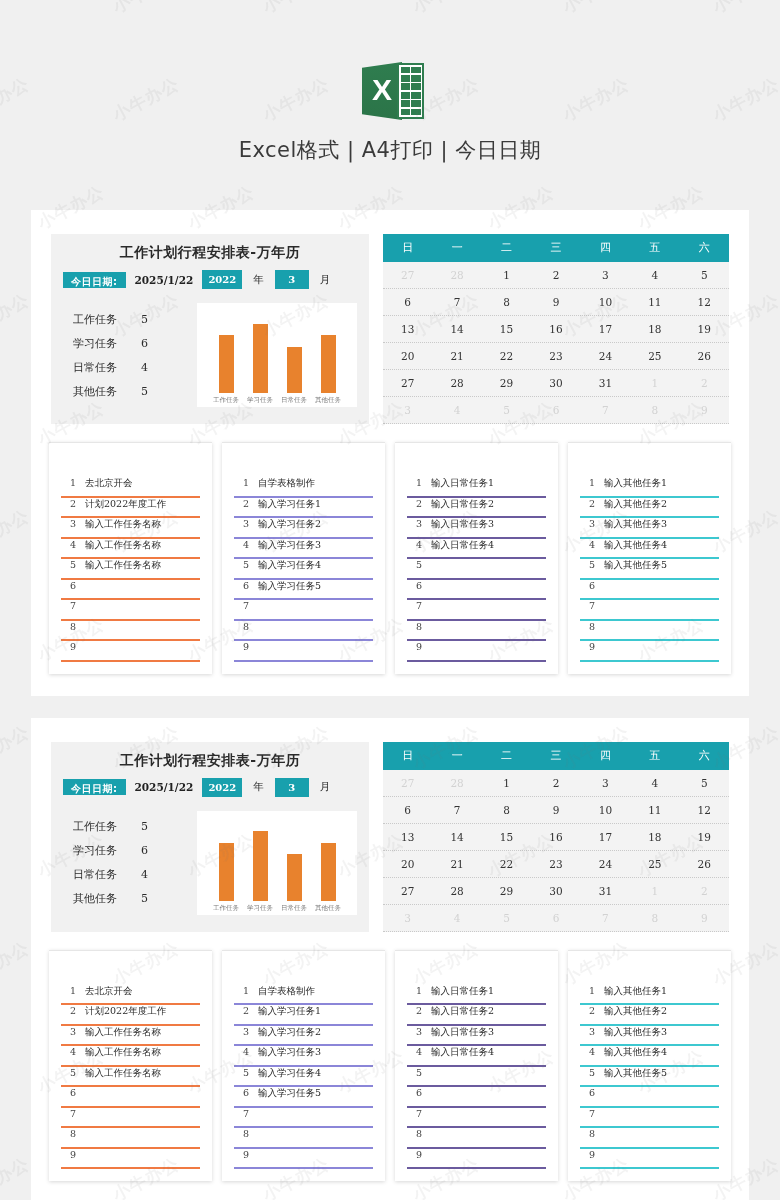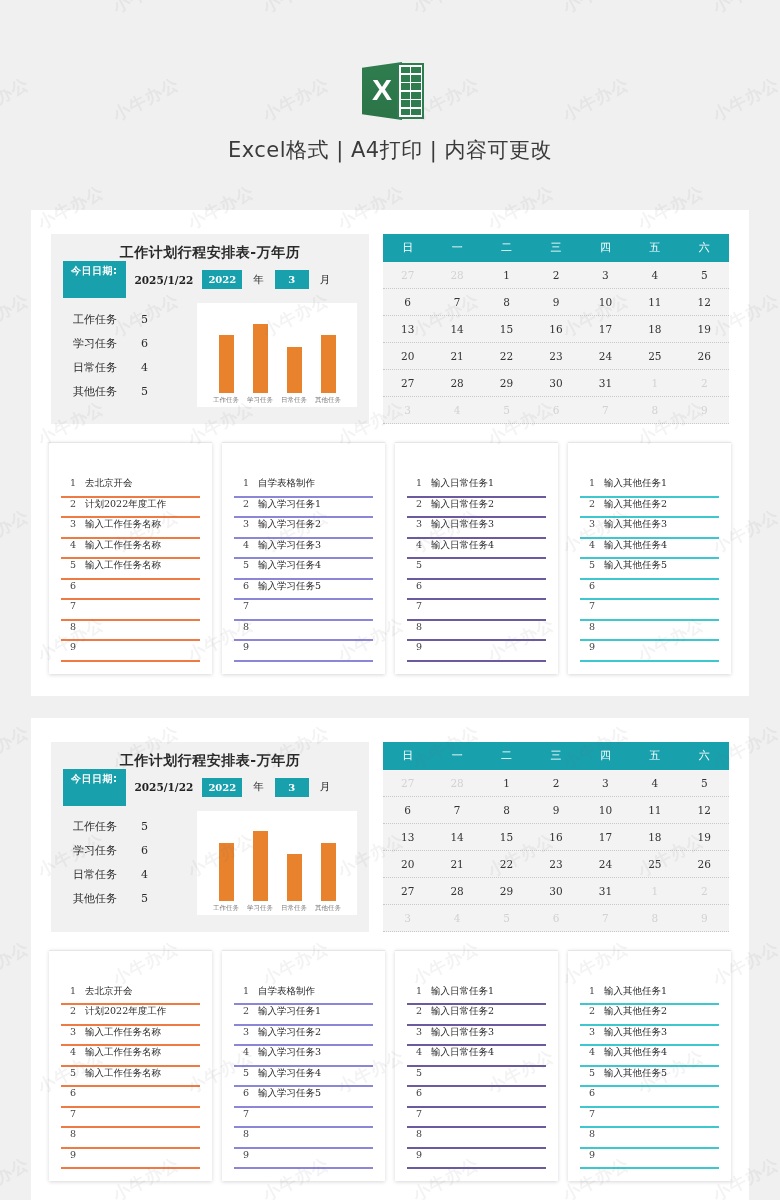--- a/index.html
+++ b/index.html
@@ -141,21 +141,21 @@
     display: flex;
     align-items: center;
     height: 19px;
     font-size: 10.5px;
     font-family: "DejaVu Sans", "Liberation Sans", sans-serif;
   }
   .dr-label {
     background: #18A0AD;
     color: #fff;
     font-weight: bold;
-    height: 37px;
+    height: 16px;
     line-height: 19px;
     padding: 0 8px;
     font-size: 10px;
     letter-spacing: .5px;
   }
   .dr-date {
     color: #222;
     font-weight: bold;
     padding: 0 9px;
     font-size: 10.5px;
@@ -321,21 +321,21 @@
             <i></i>
           <i></i>
             <i></i>
             <i></i>
             <i></i>
             <i></i>
             <i></i>
         </div>
       </div>
     </div>
-    <div class="banner-sub">Excel格式 | A4打印 | 内容可更改</div>
+    <div class="banner-sub">Excel格式 | A4打印 | 今日日期</div>
   </div>
 
   <div id="pages">
   <div class="page-card">
     <div class="top-section">
 
       <div class="summary-panel">
         <div class="panel-title">工作计划行程安排表-万年历</div>
 
         <div class="date-row">

